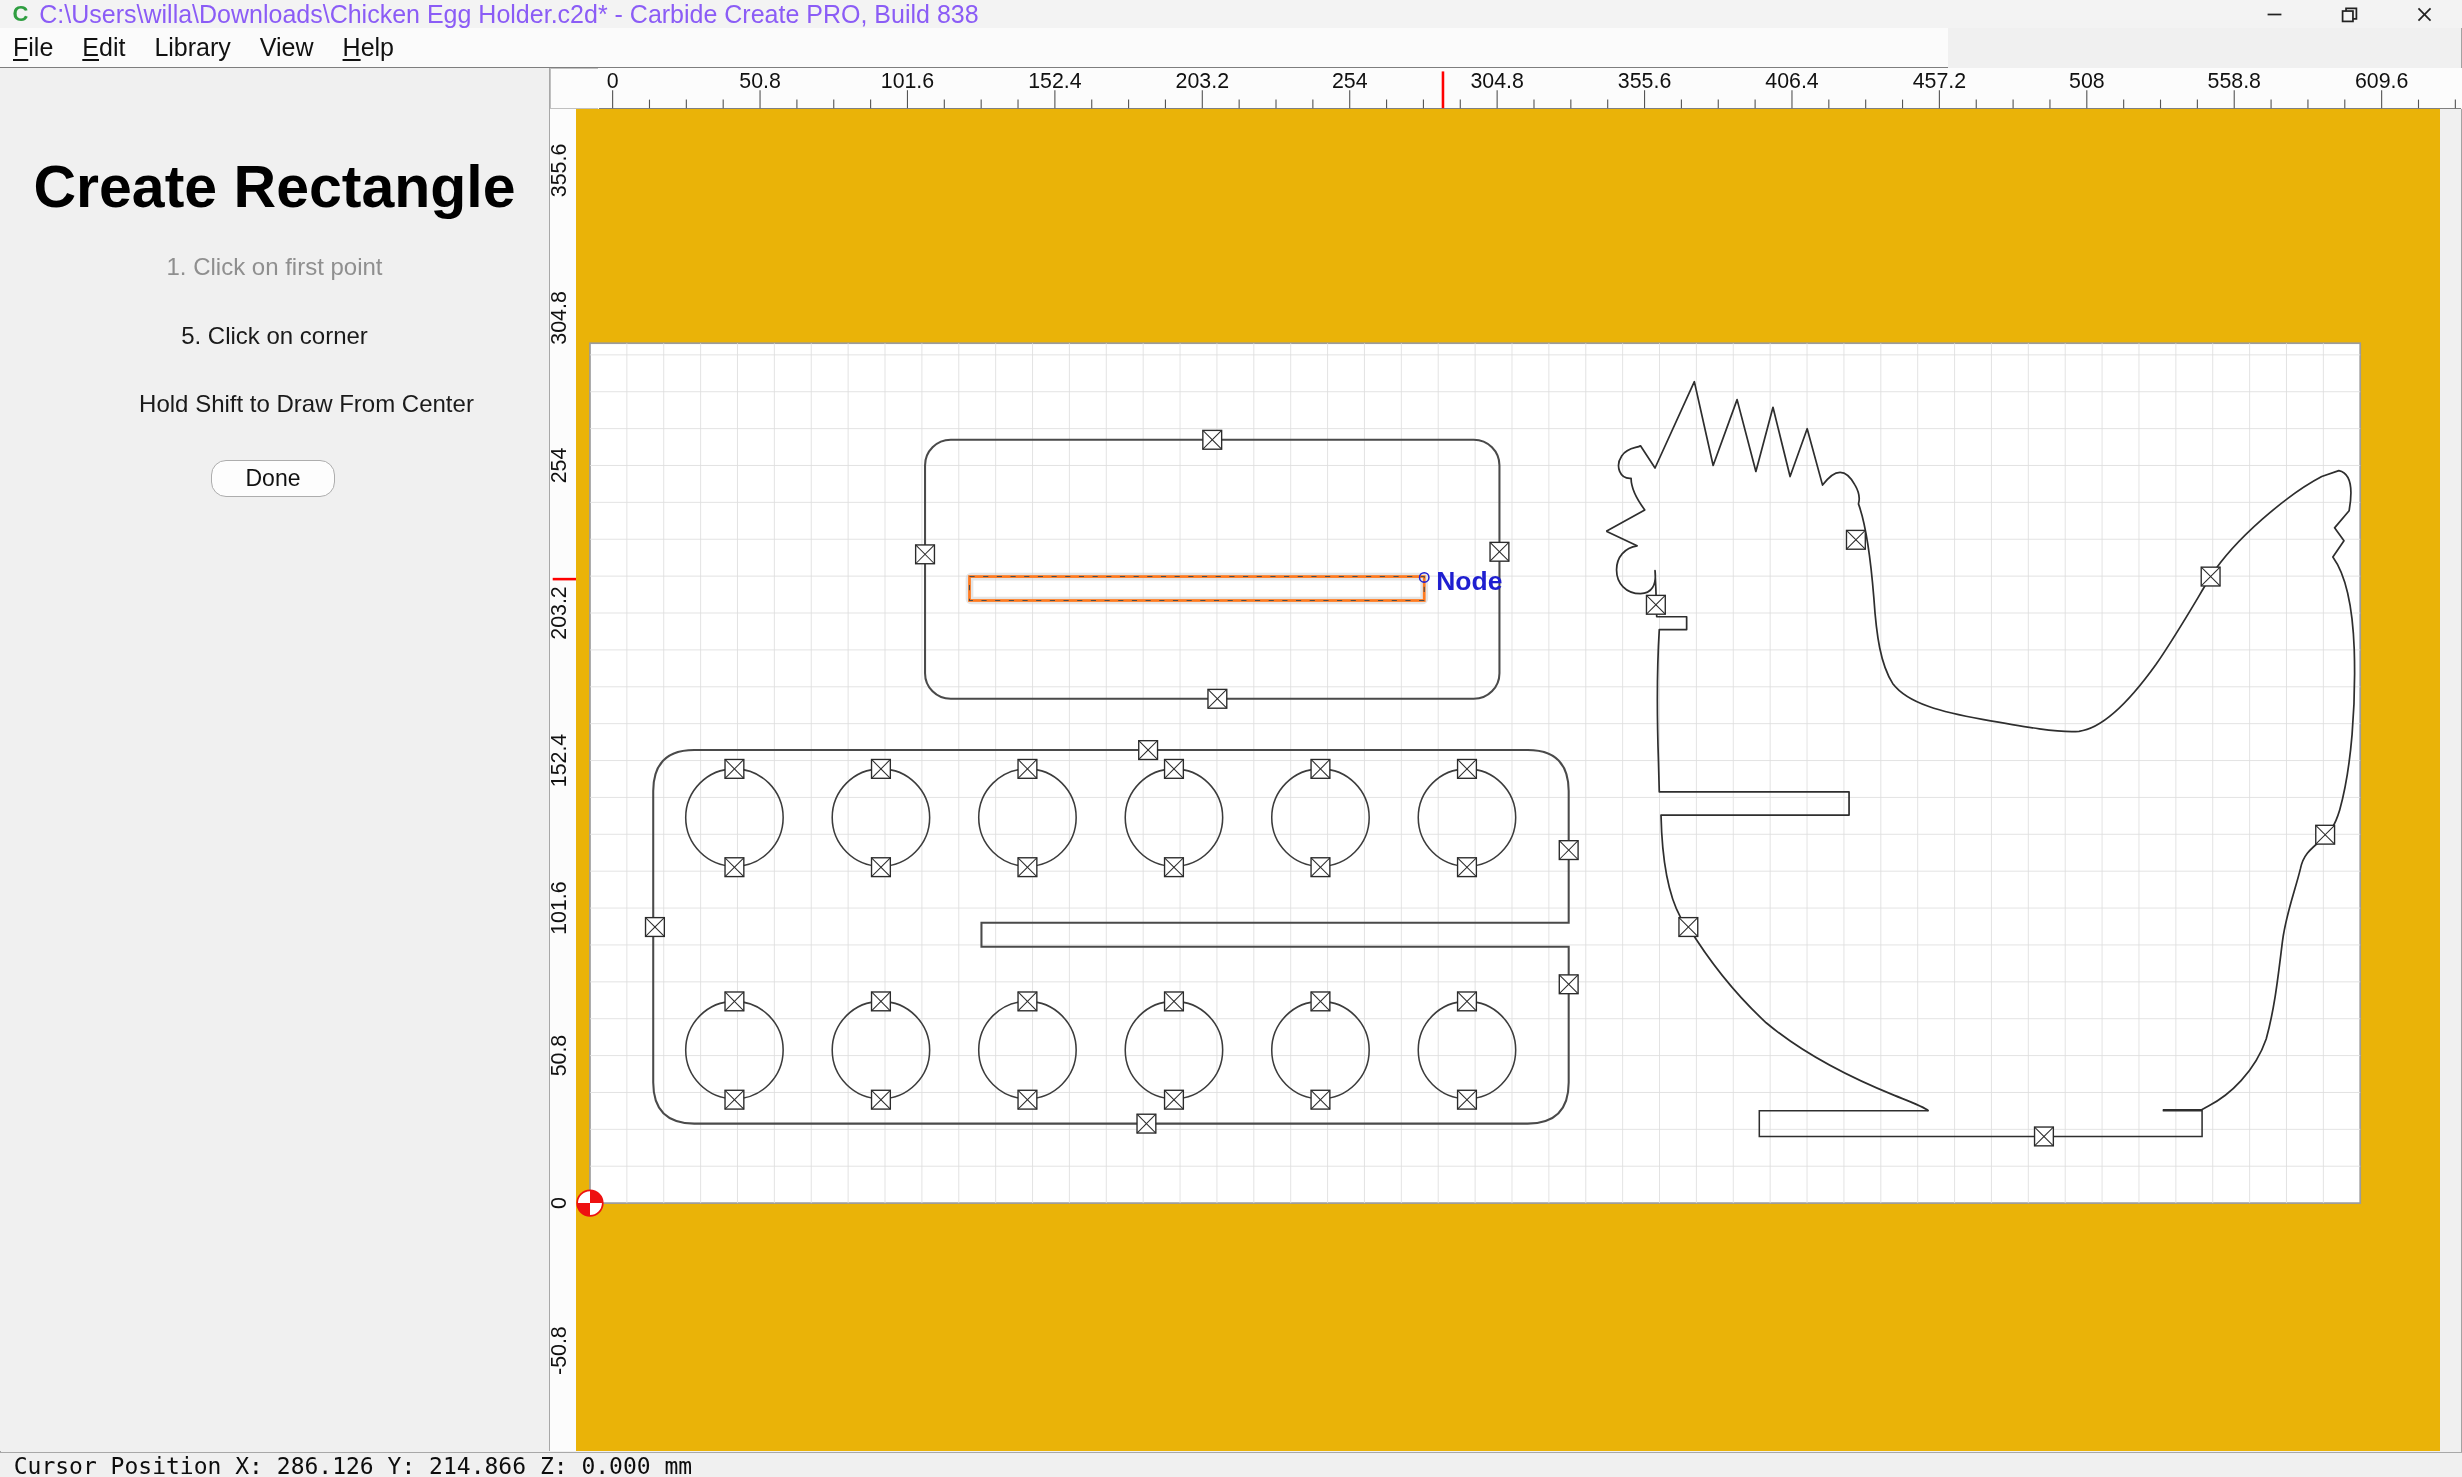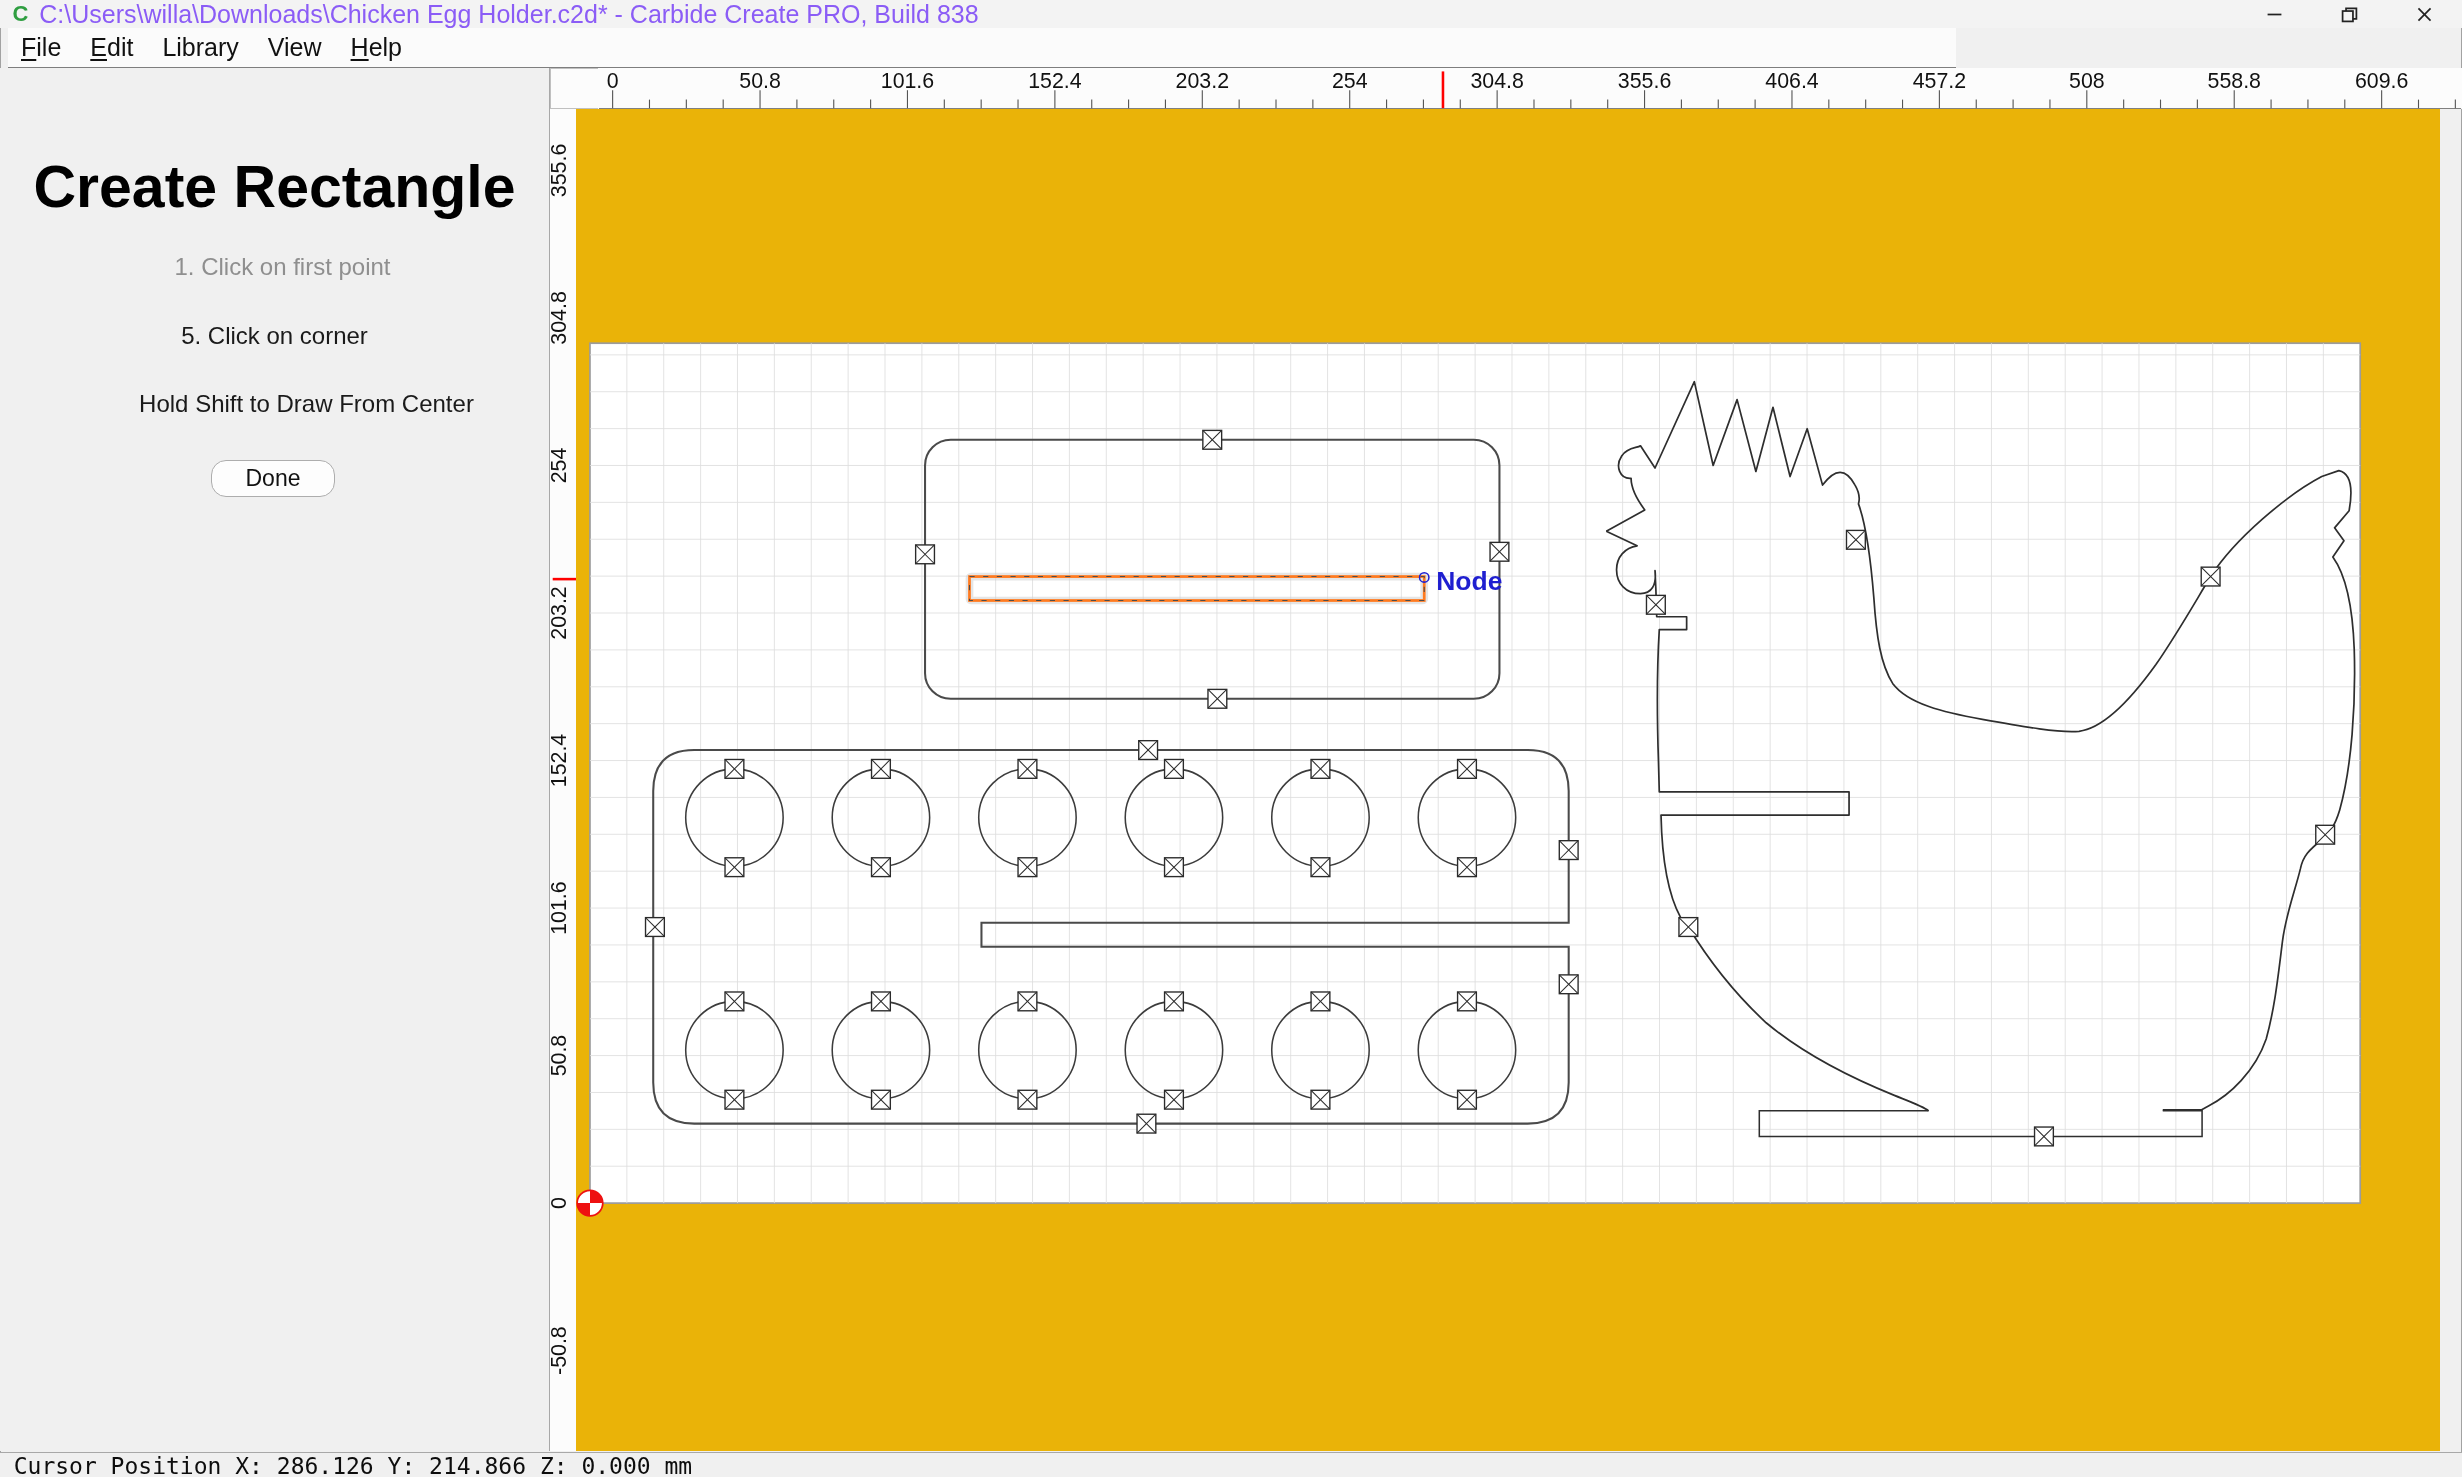--- a/index.html
+++ b/index.html
@@ -11,32 +11,32 @@
   
   .titlebar{position:absolute;left:0;top:0;width:2462px;height:28px;background:#f3f3f3;
     display:flex;align-items:center;}
   .app-logo{width:20.5px;height:20.5px;margin-left:10.3px;margin-right:8.5px;
     color:#2f9e41;font-weight:bold;font-size:22px;line-height:20.5px;text-align:center;}
   .title-text{font-size:25px;color:#8b5cf6;white-space:nowrap;}
   .win-buttons{position:absolute;right:0;top:0;height:28px;display:flex;}
   .win-btn{width:75px;height:28px;display:flex;align-items:center;justify-content:center;cursor:default;}
   .win-btn svg{display:block;}
   
-  .menubar{position:absolute;left:8px;top:28px;width:1948px;height:40px;background:#fbfbfb;
+  .menubar{position:absolute;left:0;top:28px;width:1948px;height:40px;background:#fbfbfb;
     border-bottom:0.9px solid #7e7e7e;display:flex;align-items:center;box-sizing:border-box;}
   .menu-item{font-size:25px;color:#111;padding:0 14.5px;white-space:nowrap;}
   .menu-item:first-child{padding-left:13px;}
   .menu-item .mn{text-decoration:underline;text-underline-offset:3.4px;}
   
   .panel{position:absolute;left:0;top:68px;width:550px;height:1383px;background:#f0f0f0;
     border-right:0.9px solid #a8a8a8;box-sizing:border-box;}
   .panel-title{position:absolute;left:0;top:85px;width:100%;text-align:center;
     font-size:59px;font-weight:bold;color:#000;}
   .panel-step{position:absolute;left:0;width:100%;text-align:center;font-size:24px;color:#1a1a1a;}
-  .panel-step.dim{color:#8f8f8f;padding-left:8px;}
+  .panel-step.dim{color:#8f8f8f;}
   .done-btn{position:absolute;left:211px;top:392px;width:124px;height:37px;background:#fdfdfd;
     border:0.9px solid #adadad;border-radius:15px;font-size:23px;color:#111;
     display:flex;align-items:center;justify-content:center;box-sizing:border-box;cursor:default;}
   
   .ruler-corner{position:absolute;left:550px;top:68px;width:49px;height:41px;background:#fcfcfc;
     border:0.9px solid #c0c0c0;box-sizing:border-box;}
   .hruler{position:absolute;left:598px;top:68px;width:1864px;height:41px;background:#fcfcfc;}
   .vruler{position:absolute;left:550px;top:109px;width:49px;height:1342px;background:#fcfcfc;}
   .canvas-wrap{position:absolute;left:576px;top:109px;width:1864px;height:1342px;background:#eab308;}
   svg{display:block;}

